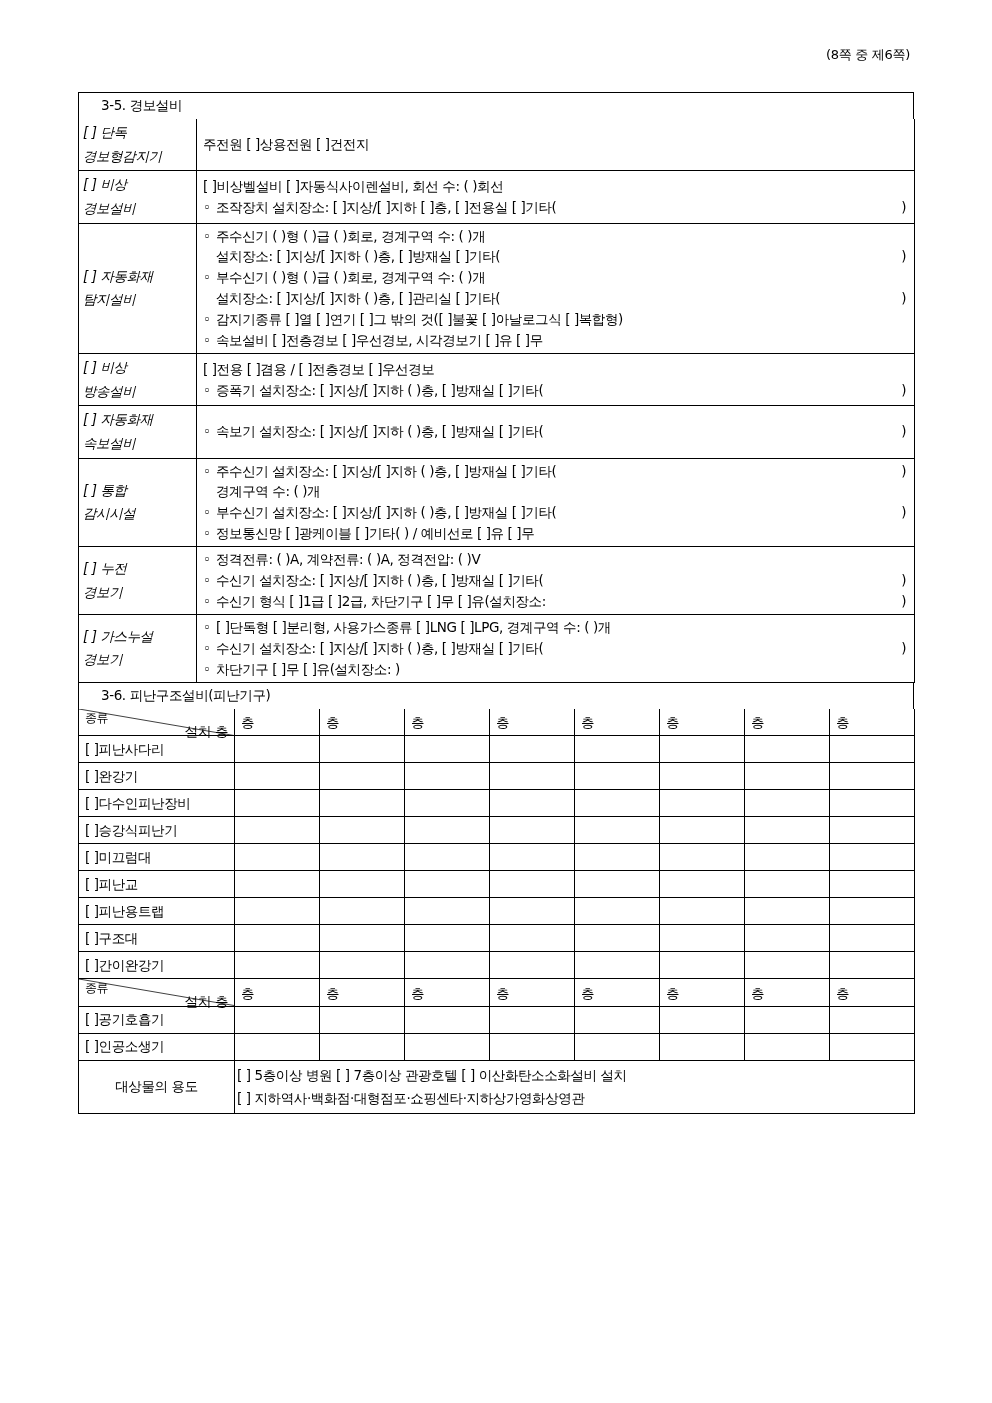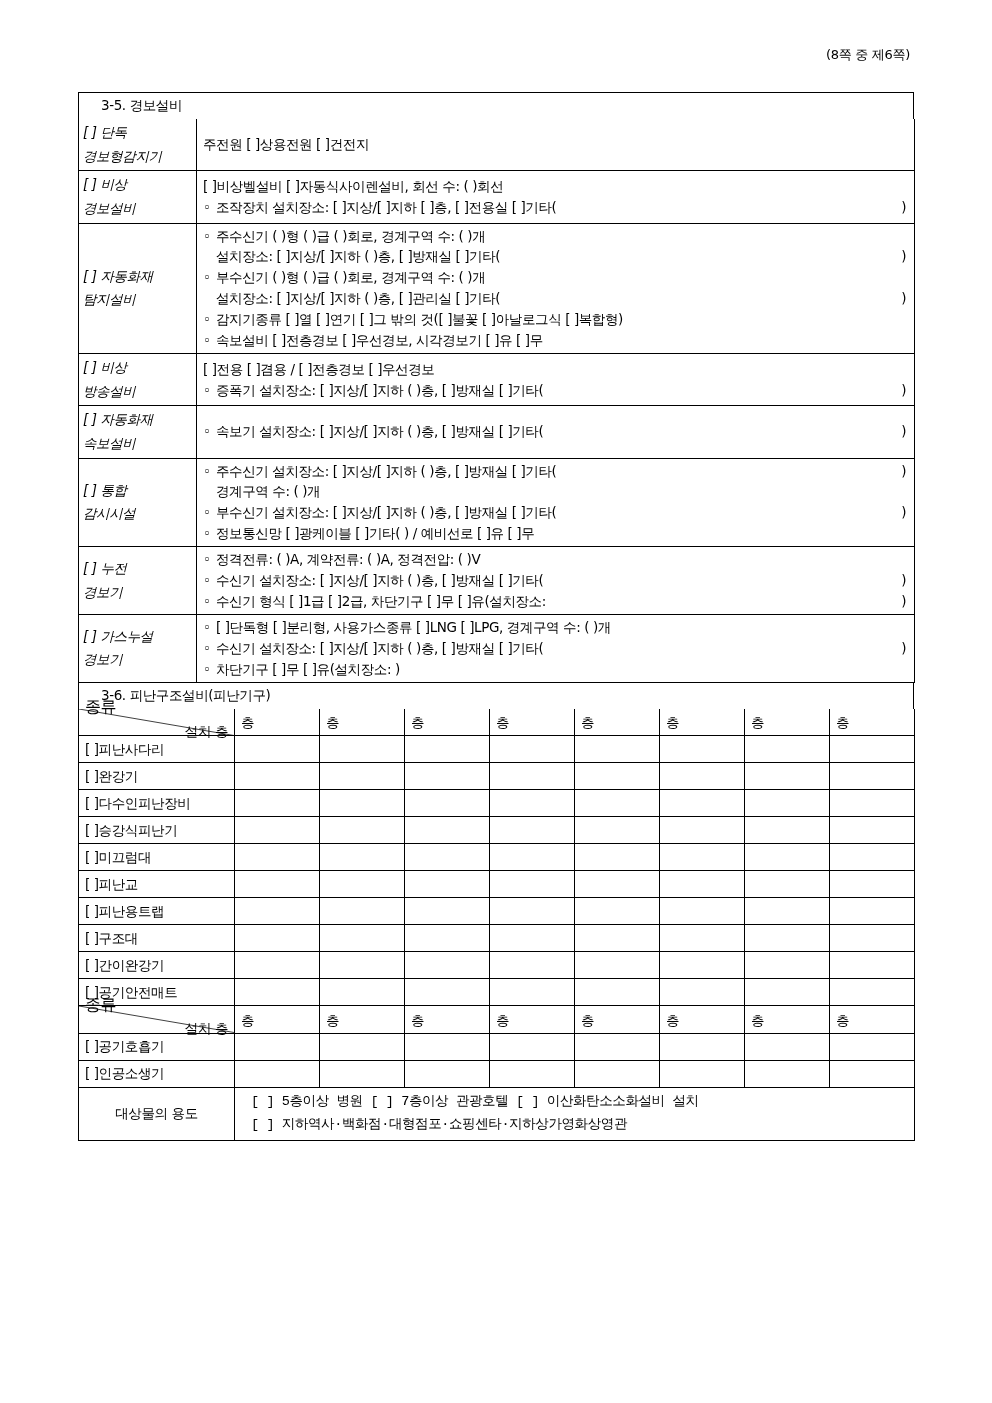--- a/index.html
+++ b/index.html
@@ -59,26 +59,26 @@
   
   .floor-tbl td { height: 27px; }
   .floor-head { position: relative; height: 52px; padding: 0; }
   .floor-head .diag {
     position: absolute; left: 0; top: 0; width: 100%; height: 100%;
   }
   .floor-head .top-lbl {
     position: absolute; right: 6px; top: 12px; font-size: 13.5px; letter-spacing: -0.4px;
   }
   .floor-head .bot-lbl {
-    position: absolute; left: 6px; bottom: 15px; font-size: 16px; letter-spacing: -0.4px;
+    position: absolute; left: 6px; bottom: 8px; font-size: 12px; letter-spacing: -0.4px;
   }
   .floor-col { text-align: left; padding-left: 6px; vertical-align: bottom; }
   .item-cell { padding-left: 6px; }
   .use-label { text-align: center; }
-  .use-content { padding: 3px 16px; line-height: 1.7; font-family: Liberation Mono, monospace; }
+  .use-content { padding: 3px 2px; line-height: 1.7; }
 </style>
 </head>
 <body>
 
 <div class="page">
 
   <div class="page-no">(8쪽 중 제6쪽)</div>
 
   <div class="section-title">3-5. 경보설비</div>
   <table class="tbl-nb-top">
@@ -306,31 +306,20 @@
           <td class="item-cell">[  ]간이완강기</td>
           <td></td>
           <td></td>
           <td></td>
           <td></td>
           <td></td>
           <td></td>
           <td></td>
           <td></td>
         </tr>
-      <tr>
-          <td class="item-cell">[  ]공기안전매트</td>
-          <td></td>
-          <td></td>
-          <td></td>
-          <td></td>
-          <td></td>
-          <td></td>
-          <td></td>
-          <td></td>
-        </tr>
     </tbody>
   </table>
 
   <table class="floor-tbl tbl-nb-top">
     <colgroup>
       <col style="width:156px">
       <col style="width:85px">
         <col style="width:85px">
         <col style="width:85px">
         <col style="width:85px">

